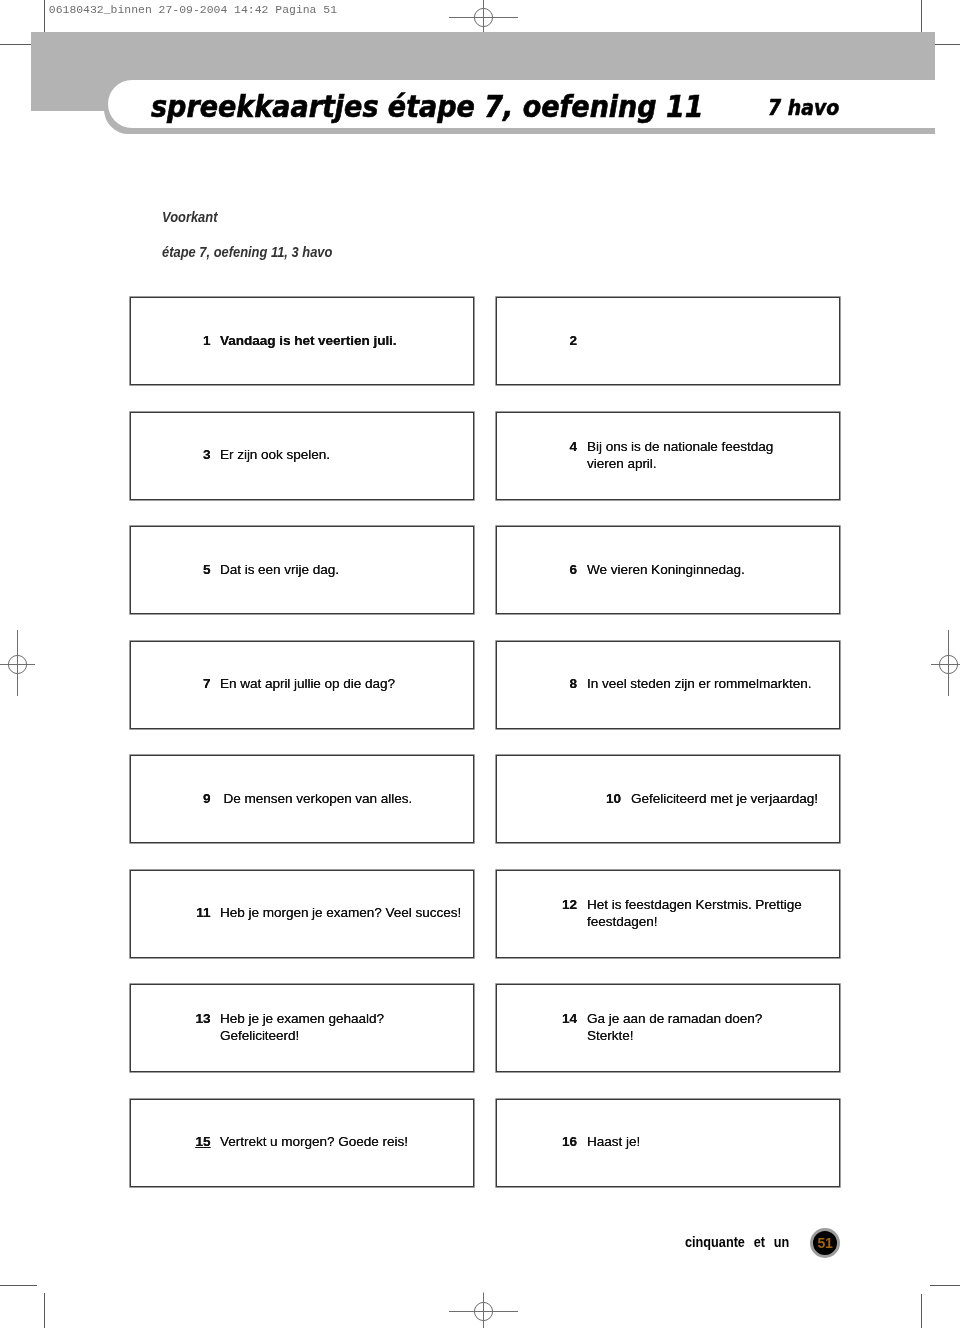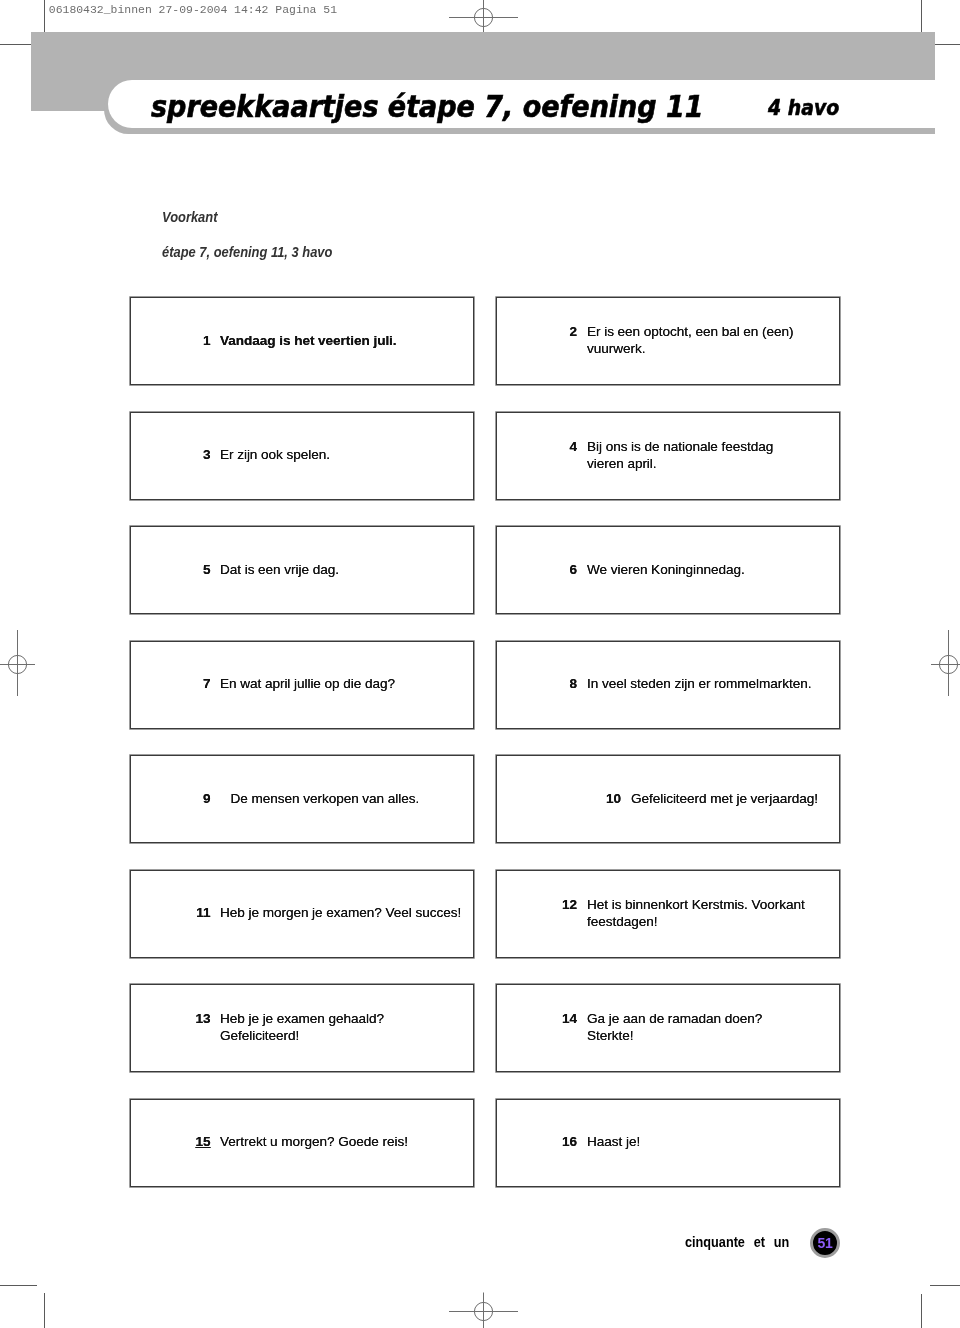--- a/index.html
+++ b/index.html
@@ -33,21 +33,21 @@
   .row{font-size:13.6px;color:#111;line-height:16.8px;letter-spacing:-0.06px;
        text-shadow:0 0 0.45px rgba(0,0,0,0.9);}
   .num{font-weight:bold;text-align:right;flex:0 0 auto;}
   .txt{flex:0 0 auto;}
   .line{display:block;white-space:nowrap;}
 
   
   .foot{position:absolute;font-weight:bold;font-size:14.5px;color:#000;white-space:nowrap;word-spacing:6px;
         transform:scaleX(0.875);transform-origin:left top;}
   .pagecircle{position:absolute;border-radius:50%;background:#000;border:3.4px solid #9d9d9d;box-sizing:border-box;}
-  .pagenum{position:absolute;color:#8b5cf6;font-weight:bold;font-size:14px;text-align:center;letter-spacing:-0.2px;transform:translateZ(0);}
+  .pagenum{position:absolute;color:#a16207;font-weight:bold;font-size:14px;text-align:center;letter-spacing:-0.2px;transform:translateZ(0);}
 </style>
 </head>
 <body>
 
 <div class="page">
 
   <div>
   <div class="cm" style="left:44px;top:0;width:1px;height:36px;"></div>
   <div class="cm" style="left:0;top:44px;width:40px;height:1px;"></div>
   <div class="cm" style="left:921px;top:0;width:1px;height:36px;"></div>
@@ -80,41 +80,37 @@
   </div>
 
   <div class="filehdr">06180432_binnen 27-09-2004 14:42 Pagina 51</div>
 
   <div class="headerwrap">
     <div class="graybar" style="left:31px;top:32px;width:904px;height:78.5px;"></div>
     <div class="pill-shadow" style="left:104px;top:85px;width:831px;height:49px;"></div>
     <div class="pill" style="left:108px;top:80px;width:827px;height:48px;"></div>
   </div>
   <div class="title" style="left:151px;top:89px;font-size:30px;">spreekkaartjes étape 7, oefening 11</div>
-  <div class="subtitle" style="left:768px;top:96px;font-size:21px;">4 havo</div>
+  <div class="subtitle" style="left:768px;top:96px;font-size:21px;">7 havo</div>
 
   <div class="meta" style="left:162px;top:207.5px;">Voorkant</div>
   <div class="meta" style="left:162px;top:243px;">étape 7, oefening 11, 3 havo</div>
 
   <div id="cards">
       <div class="card" style="left: 129.5px; top: 297px; width: 344px; height: 88px;">
         <div class="inner">
           <span class="num row" style="width: 80px;">1</span>
           <span class="txt" style="margin-left: 9.5px; width: 260px; font-weight: bold;">
             <span class="row line">Vandaag is het veertien juli.</span>
           </span>
         </div>
       </div>
       <div class="card" style="left: 496px; top: 297px; width: 344px; height: 88px;">
         <div class="inner">
           <span class="num row" style="width: 80px;">2</span>
-          <span class="txt" style="margin-left: 10px; width: 262px;">
-            <span class="row line">Er is een optocht, een bal en (een)</span>
-            <span class="row line">vuurwerk.</span>
-          </span>
         </div>
       </div>
       <div class="card" style="left: 129.5px; top: 411.5px; width: 344px; height: 88px;">
         <div class="inner">
           <span class="num row" style="width: 80px;">3</span>
           <span class="txt" style="margin-left: 9.5px; width: 260px;">
             <span class="row line">Er zijn ook spelen.</span>
           </span>
         </div>
       </div>
@@ -155,21 +151,21 @@
         <div class="inner">
           <span class="num row" style="width: 80px;">8</span>
           <span class="txt" style="margin-left: 10px; width: 262px;">
             <span class="row line">In veel steden zijn er rommelmarkten.</span>
           </span>
         </div>
       </div>
       <div class="card" style="left: 129.5px; top: 755px; width: 344px; height: 88px;">
         <div class="inner">
           <span class="num row" style="width: 80px;">9</span>
-          <span class="txt" style="margin-left: 20px; width: 260px;">
+          <span class="txt" style="margin-left: 13px; width: 260px;">
             <span class="row line">De mensen verkopen van alles.</span>
           </span>
         </div>
       </div>
       <div class="card" style="left: 496px; top: 755px; width: 344px; height: 88px; padding-left: 44px;">
         <div class="inner">
           <span class="num row" style="width: 80px;">10</span>
           <span class="txt" style="margin-left: 10px; width: 262px;">
             <span class="row line">Gefeliciteerd met je verjaardag!</span>
           </span>
@@ -180,21 +176,21 @@
           <span class="num row" style="width: 80px;">11</span>
           <span class="txt" style="margin-left: 9.5px; width: 260px;">
             <span class="row line">Heb je morgen je examen? Veel succes!</span>
           </span>
         </div>
       </div>
       <div class="card" style="left: 496px; top: 869.5px; width: 344px; height: 88px;">
         <div class="inner">
           <span class="num row" style="width: 80px;">12</span>
           <span class="txt" style="margin-left: 10px; width: 262px;">
-            <span class="row line">Het is binnenkort Kerstmis. Voorkant</span>
+            <span class="row line">Het is feestdagen Kerstmis. Prettige</span>
             <span class="row line">feestdagen!</span>
           </span>
         </div>
       </div>
       <div class="card" style="left: 129.5px; top: 984px; width: 344px; height: 88px;">
         <div class="inner">
           <span class="num row" style="width: 80px;">13</span>
           <span class="txt" style="margin-left: 9.5px; width: 260px;">
             <span class="row line">Heb je je examen gehaald?</span>
             <span class="row line">Gefeliciteerd!</span>

